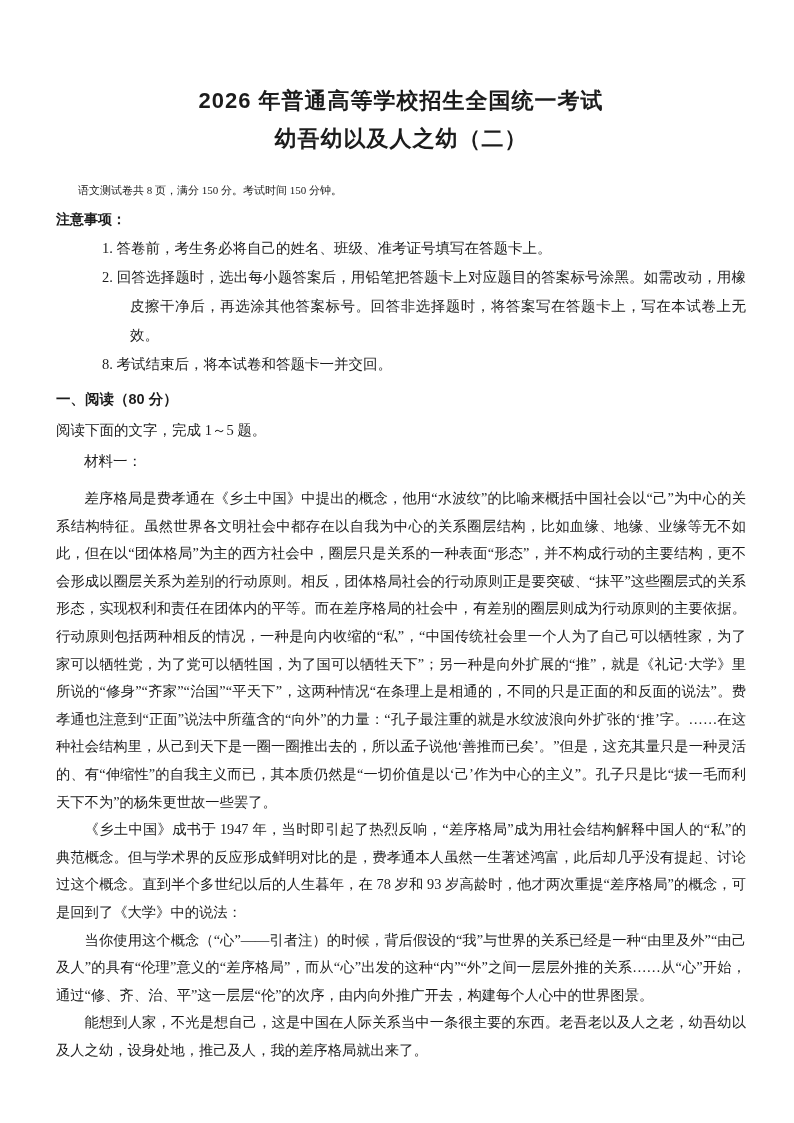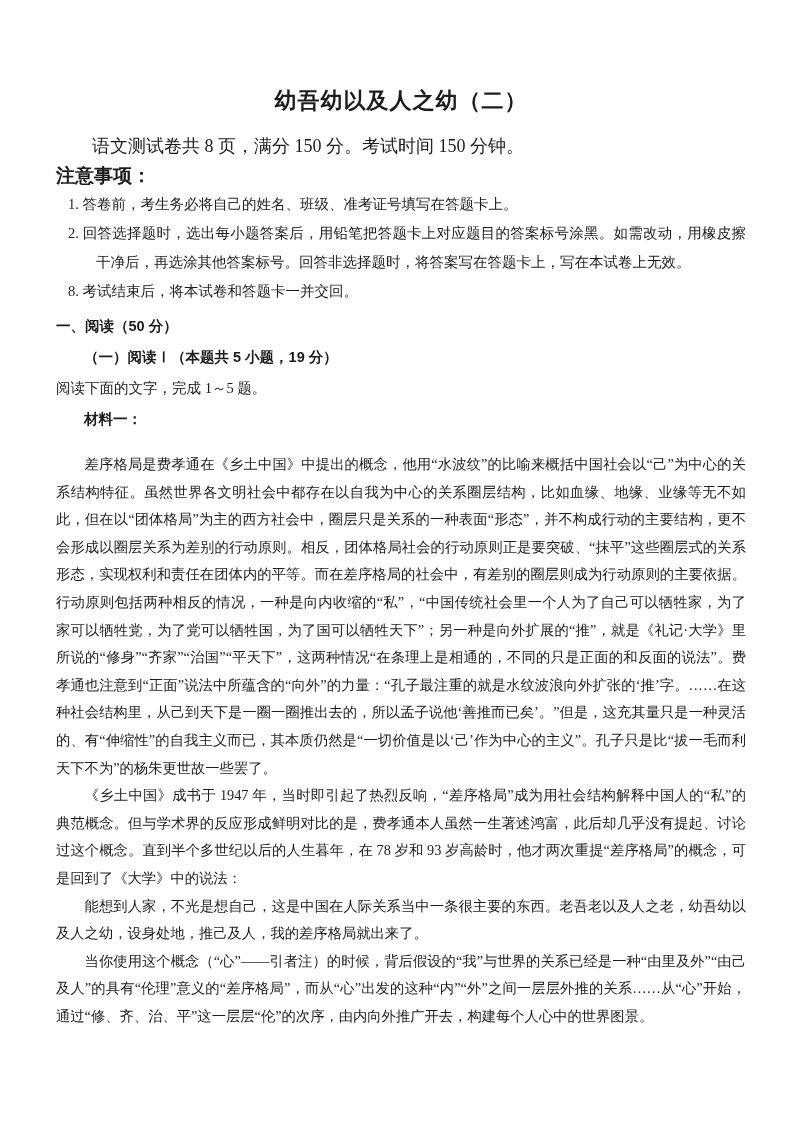--- a/index.html
+++ b/index.html
@@ -13,35 +13,35 @@
     font-family: "Liberation Serif", serif;
   }
   .titles { text-align: center; font-family: "Liberation Sans", sans-serif; }
   .title-line {
     font-size: 22px;
     font-weight: bold;
     line-height: 38px;
     letter-spacing: 1px;
   }
   .info-line {
-    margin-top: 12px;
-    font-size: 18px;
+    margin-top: 18px;
+    font-size: 11px;
     line-height: 29px;
     text-indent: 2em;
   }
   .notice-heading {
-    font-size: 19px;
+    font-size: 14px;
     font-weight: bold;
     line-height: 29px;
     font-family: "Liberation Sans", sans-serif;
   }
   .notice-list { font-size: 14.5px; }
   .notice-item {
     line-height: 29px;
-    margin-left: 12px;
+    margin-left: 46px;
     padding-left: 28px;
     text-indent: -28px;
     text-align: justify;
   }
   .section-heading {
     margin-top: 5px;
     font-size: 14.5px;
     font-weight: bold;
     line-height: 31px;
     font-family: "Liberation Sans", sans-serif;
@@ -52,58 +52,58 @@
     line-height: 31px;
     margin-left: 28px;
     font-family: "Liberation Sans", sans-serif;
   }
   .reading-instruction {
     font-size: 14.5px;
     line-height: 31px;
   }
   .material-label {
     font-size: 14.5px;
-    font-weight: bold;
+    font-weight: normal;
     line-height: 31px;
     margin-left: 28px;
     font-family: "Liberation Sans", sans-serif;
   }
-  .passage { margin-top: 16px; }
+  .passage { margin-top: 8px; }
   .passage-paragraph {
     font-size: 14.3px;
     line-height: 27.6px;
     text-indent: 2em;
     text-align: justify;
     font-family: "Liberation Serif", serif;
   }
 </style>
 </head>
 <body>
 
 <div class="page">
 
   <div class="titles">
+    <div class="title-line">2026 年普通高等学校招生全国统一考试</div>
     <div class="title-line">幼吾幼以及人之幼（二）</div>
   </div>
 
   <p class="info-line">语文测试卷共 8 页，满分 150 分。考试时间 150 分钟。</p>
 
   <div class="notice-heading">注意事项：</div>
 
   <div class="notice-list">
       <p class="notice-item">1. 答卷前，考生务必将自己的姓名、班级、准考证号填写在答题卡上。</p>
       <p class="notice-item">2. 回答选择题时，选出每小题答案后，用铅笔把答题卡上对应题目的答案标号涂黑。如需改动，用橡皮擦干净后，再选涂其他答案标号。回答非选择题时，将答案写在答题卡上，写在本试卷上无效。</p>
       <p class="notice-item">8. 考试结束后，将本试卷和答题卡一并交回。</p>
     </div>
 
-  <div class="section-heading">一、阅读（50 分）</div>
-  <div class="subsection-heading">（一）阅读Ⅰ（本题共 5 小题，19 分）</div>
+  <div class="section-heading">一、阅读（80 分）</div>
   <div class="reading-instruction">阅读下面的文字，完成 1～5 题。</div>
   <div class="material-label">材料一：</div>
 
   <div class="passage">
       <p class="passage-paragraph">差序格局是费孝通在《乡土中国》中提出的概念，他用“水波纹”的比喻来概括中国社会以“己”为中心的关系结构特征。虽然世界各文明社会中都存在以自我为中心的关系圈层结构，比如血缘、地缘、业缘等无不如此，但在以“团体格局”为主的西方社会中，圈层只是关系的一种表面“形态”，并不构成行动的主要结构，更不会形成以圈层关系为差别的行动原则。相反，团体格局社会的行动原则正是要突破、“抹平”这些圈层式的关系形态，实现权利和责任在团体内的平等。而在差序格局的社会中，有差别的圈层则成为行动原则的主要依据。行动原则包括两种相反的情况，一种是向内收缩的“私”，“中国传统社会里一个人为了自己可以牺牲家，为了家可以牺牲党，为了党可以牺牲国，为了国可以牺牲天下”；另一种是向外扩展的“推”，就是《礼记·大学》里所说的“修身”“齐家”“治国”“平天下”，这两种情况“在条理上是相通的，不同的只是正面的和反面的说法”。费孝通也注意到“正面”说法中所蕴含的“向外”的力量：“孔子最注重的就是水纹波浪向外扩张的‘推’字。……在这种社会结构里，从己到天下是一圈一圈推出去的，所以孟子说他‘善推而已矣’。”但是，这充其量只是一种灵活的、有“伸缩性”的自我主义而已，其本质仍然是“一切价值是以‘己’作为中心的主义”。孔子只是比“拔一毛而利天下不为”的杨朱更世故一些罢了。</p>
       <p class="passage-paragraph">《乡土中国》成书于 1947 年，当时即引起了热烈反响，“差序格局”成为用社会结构解释中国人的“私”的典范概念。但与学术界的反应形成鲜明对比的是，费孝通本人虽然一生著述鸿富，此后却几乎没有提起、讨论过这个概念。直到半个多世纪以后的人生暮年，在 78 岁和 93 岁高龄时，他才两次重提“差序格局”的概念，可是回到了《大学》中的说法：</p>
+      <p class="passage-paragraph">当你使用这个概念（“心”——引者注）的时候，背后假设的“我”与世界的关系已经是一种“由里及外”“由己及人”的具有“伦理”意义的“差序格局”，而从“心”出发的这种“内”“外”之间一层层外推的关系……从“心”开始，通过“修、齐、治、平”这一层层“伦”的次序，由内向外推广开去，构建每个人心中的世界图景。</p>
       <p class="passage-paragraph">能想到人家，不光是想自己，这是中国在人际关系当中一条很主要的东西。老吾老以及人之老，幼吾幼以及人之幼，设身处地，推己及人，我的差序格局就出来了。</p>
-      <p class="passage-paragraph">当你使用这个概念（“心”——引者注）的时候，背后假设的“我”与世界的关系已经是一种“由里及外”“由己及人”的具有“伦理”意义的“差序格局”，而从“心”出发的这种“内”“外”之间一层层外推的关系……从“心”开始，通过“修、齐、治、平”这一层层“伦”的次序，由内向外推广开去，构建每个人心中的世界图景。</p>
     </div>
 
 </div>
 
 </body></html>

